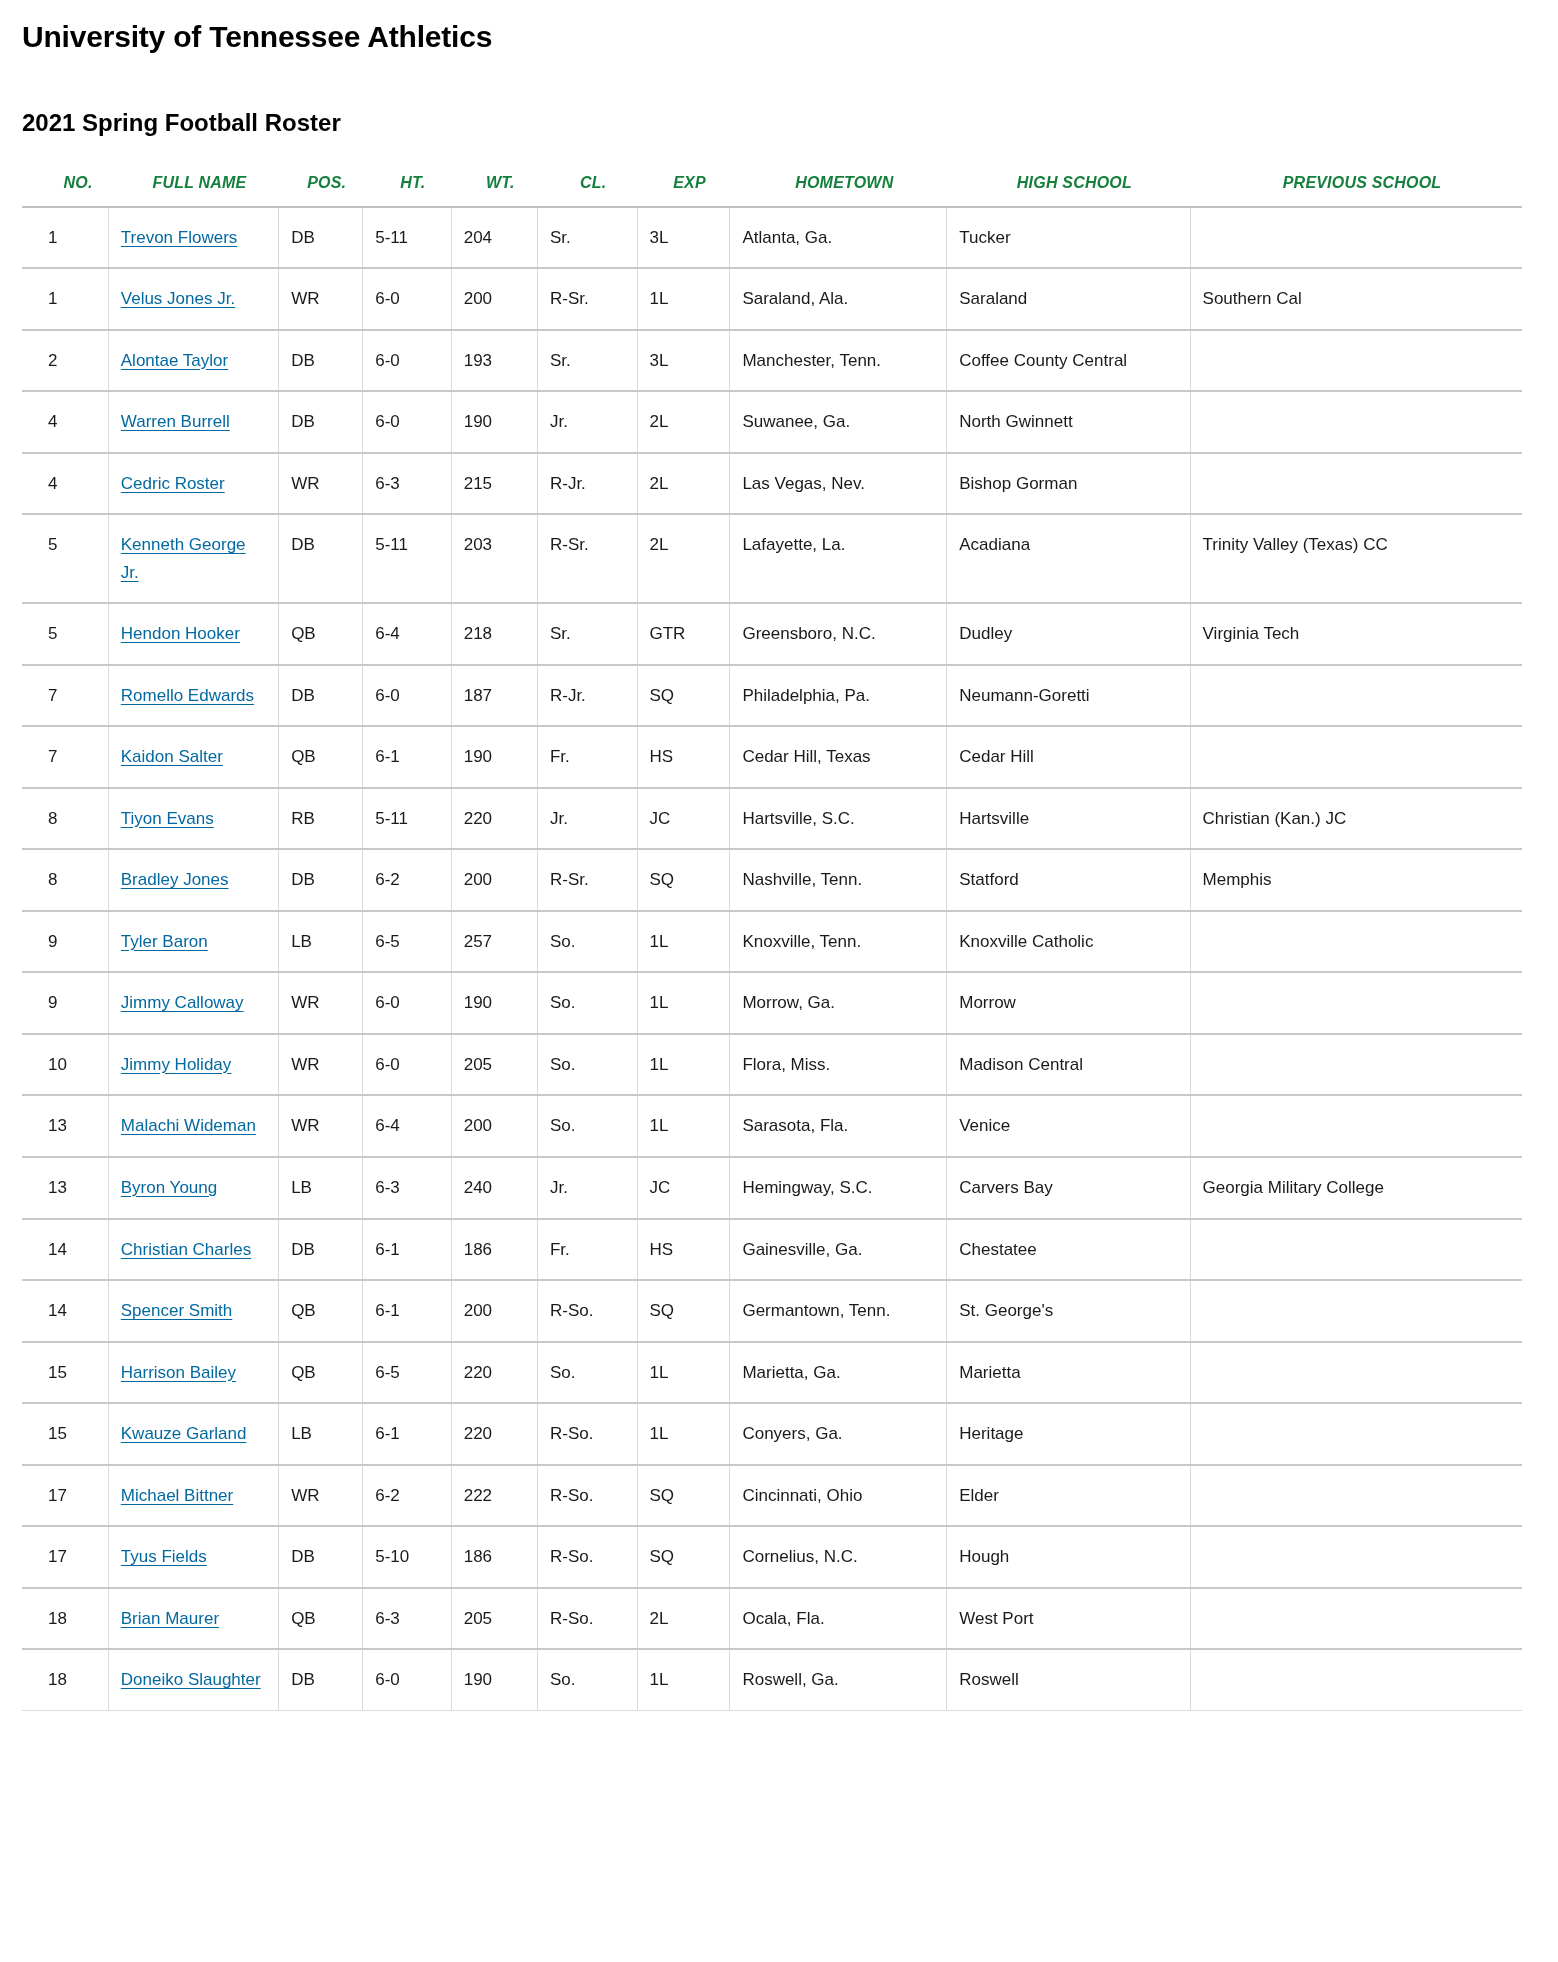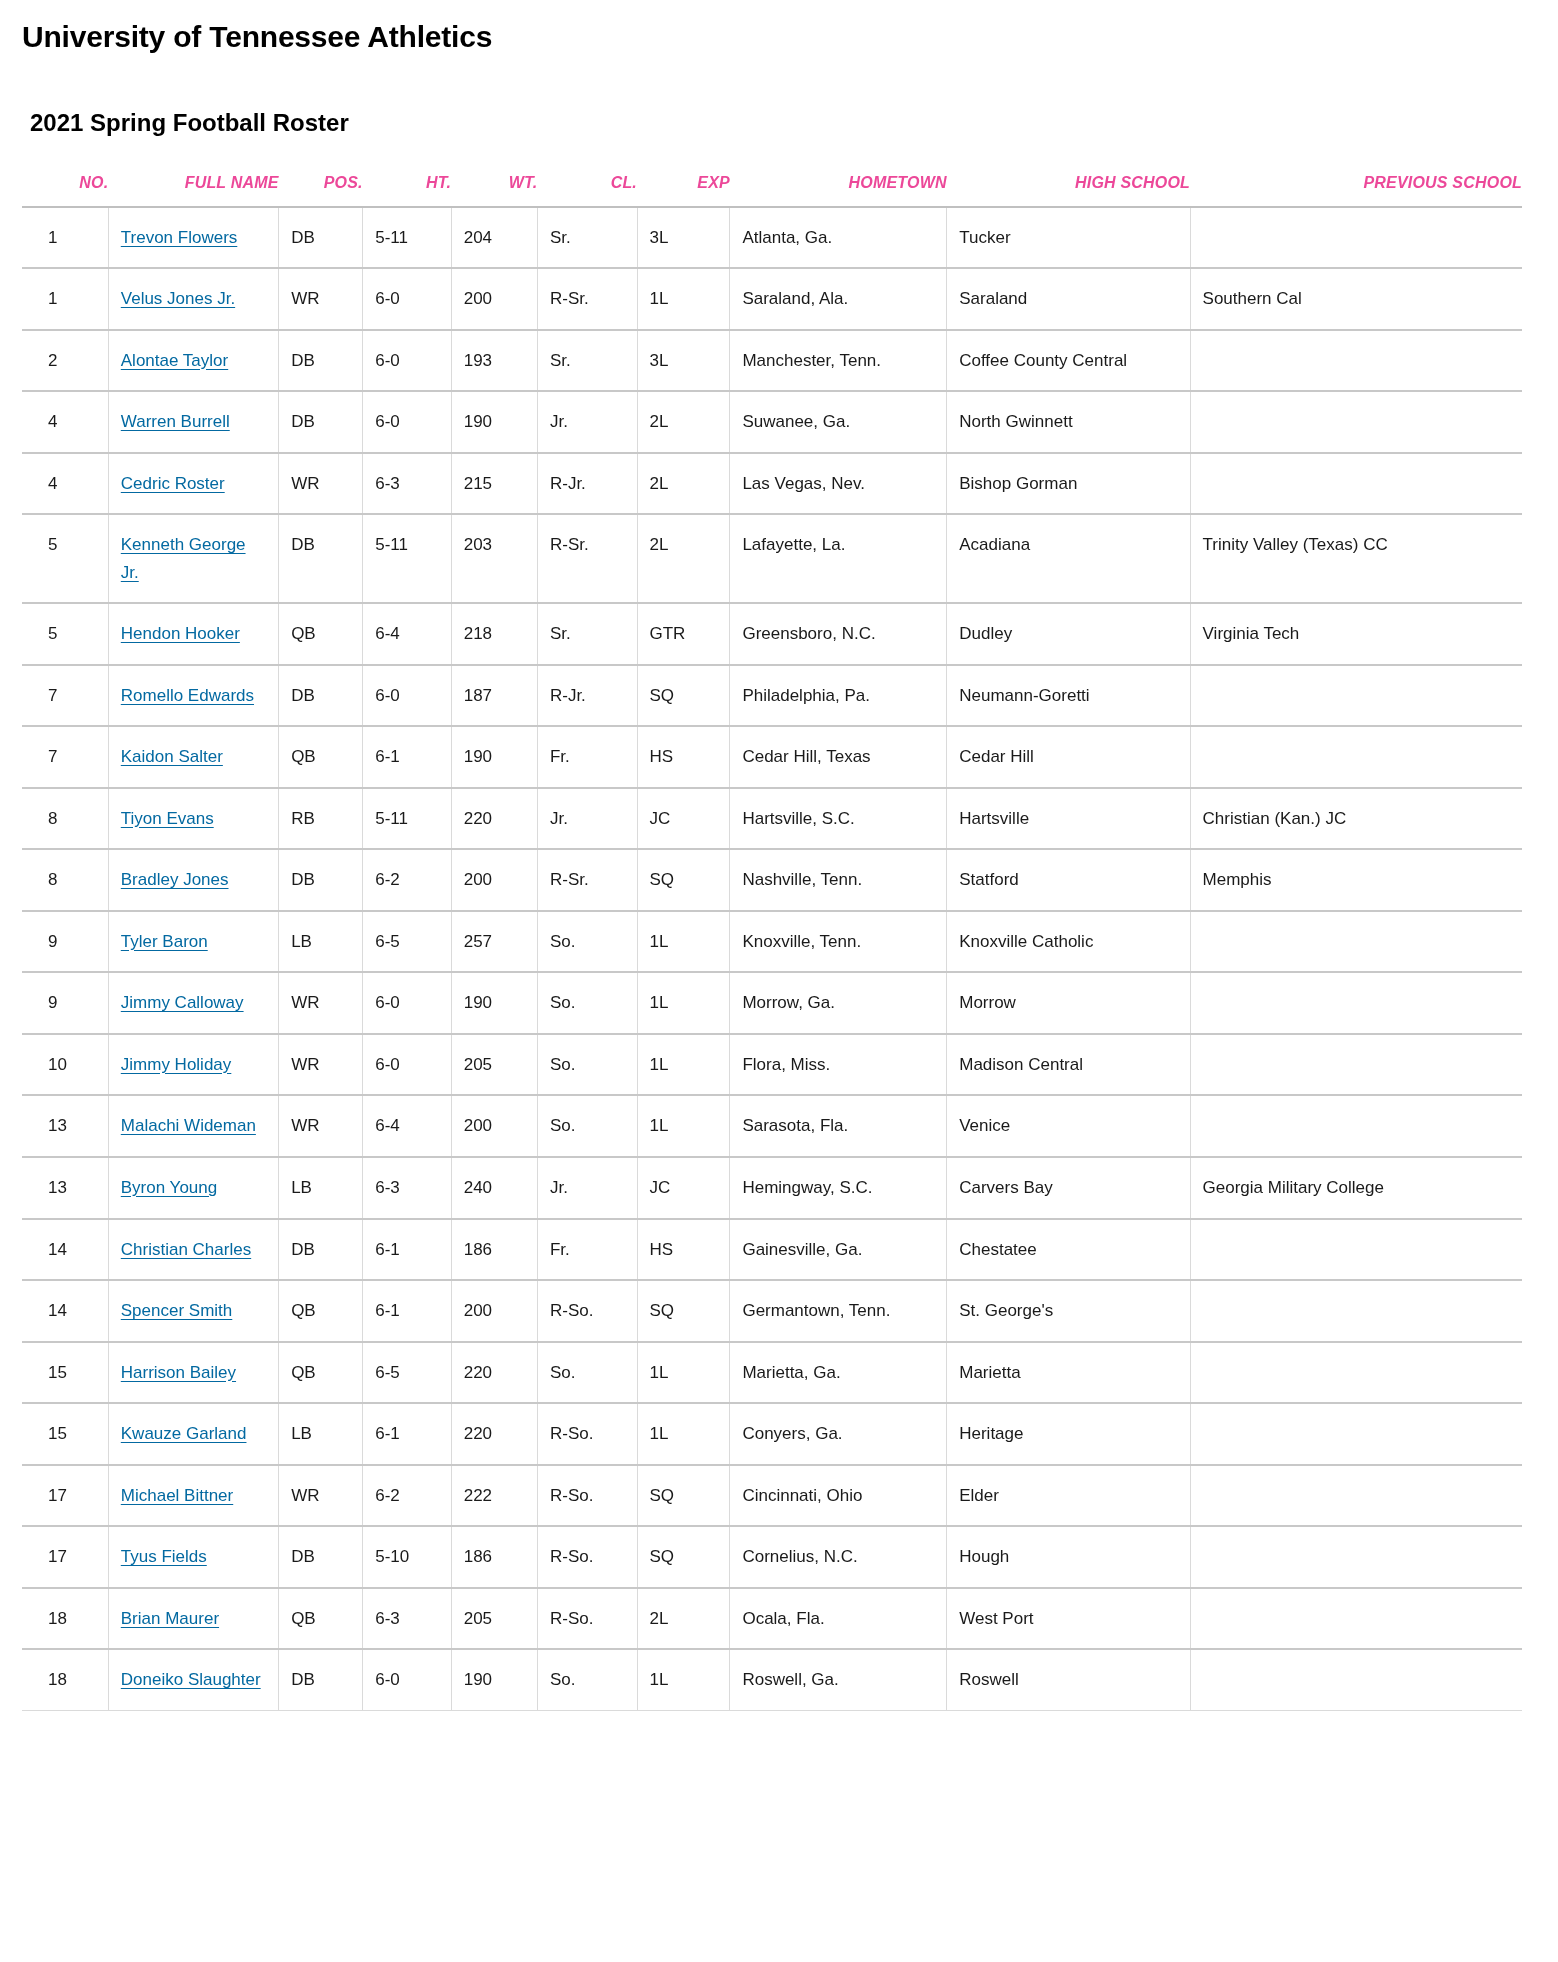--- a/index.html
+++ b/index.html
@@ -23,38 +23,38 @@
     font-size: 30px;
     font-weight: bold;
     letter-spacing: -0.2px;
     margin: 0 0 0 0;
     line-height: 1.25;
     color: #000;
   }
   .roster-title {
     font-size: 24px;
     font-weight: bold;
-    margin: 52px 0 0 8px;
+    margin: 52px 0 0 0;
     line-height: 1.25;
     color: #000;
   }
   table.roster {
     width: 1500px;
     border-collapse: collapse;
     margin-top: 36px;
     table-layout: fixed;
   }
   table.roster thead th {
     font-size: 16px;
     font-weight: bold;
     font-style: italic;
-    text-align: right;
+    text-align: center;
     padding: 0 0 14px 12px;
     vertical-align: bottom;
-    color: #ec4899;
+    color: #15803d;
     white-space: nowrap;
     letter-spacing: 0.2px;
   }
   table.roster thead th.c-no { padding-left: 26px; }
   table.roster tbody td {
     font-size: 17px;
     padding: 16px 10px 16px 12px;
     vertical-align: top;
     border-top: 2px solid #c8c8c8;
     border-right: 1px solid #dadada;

